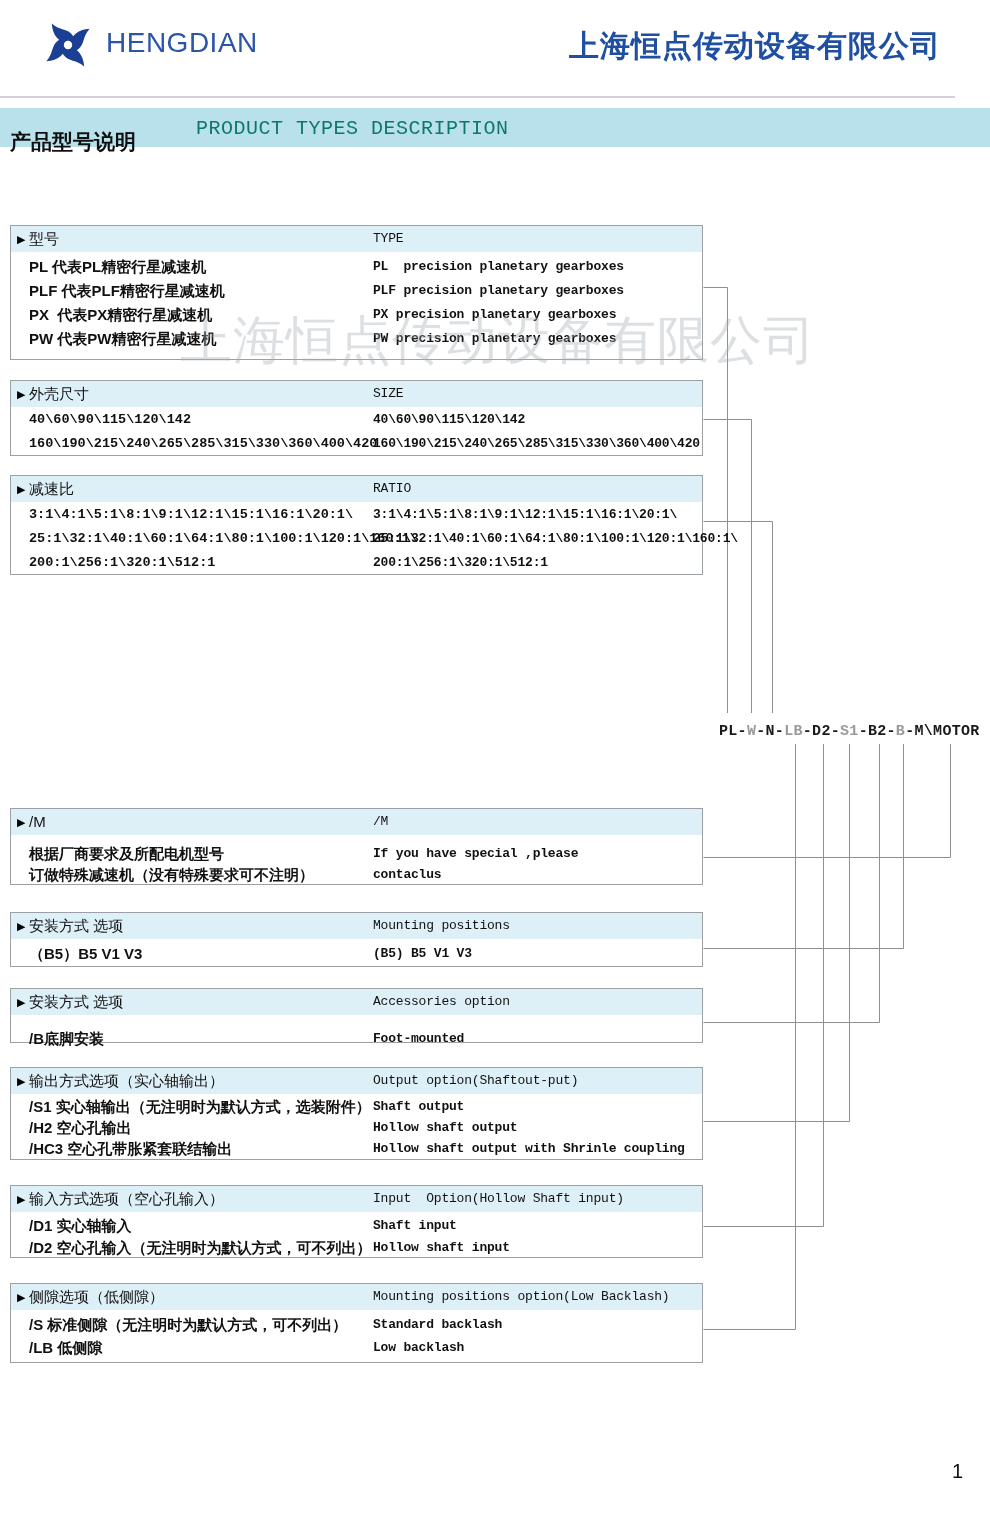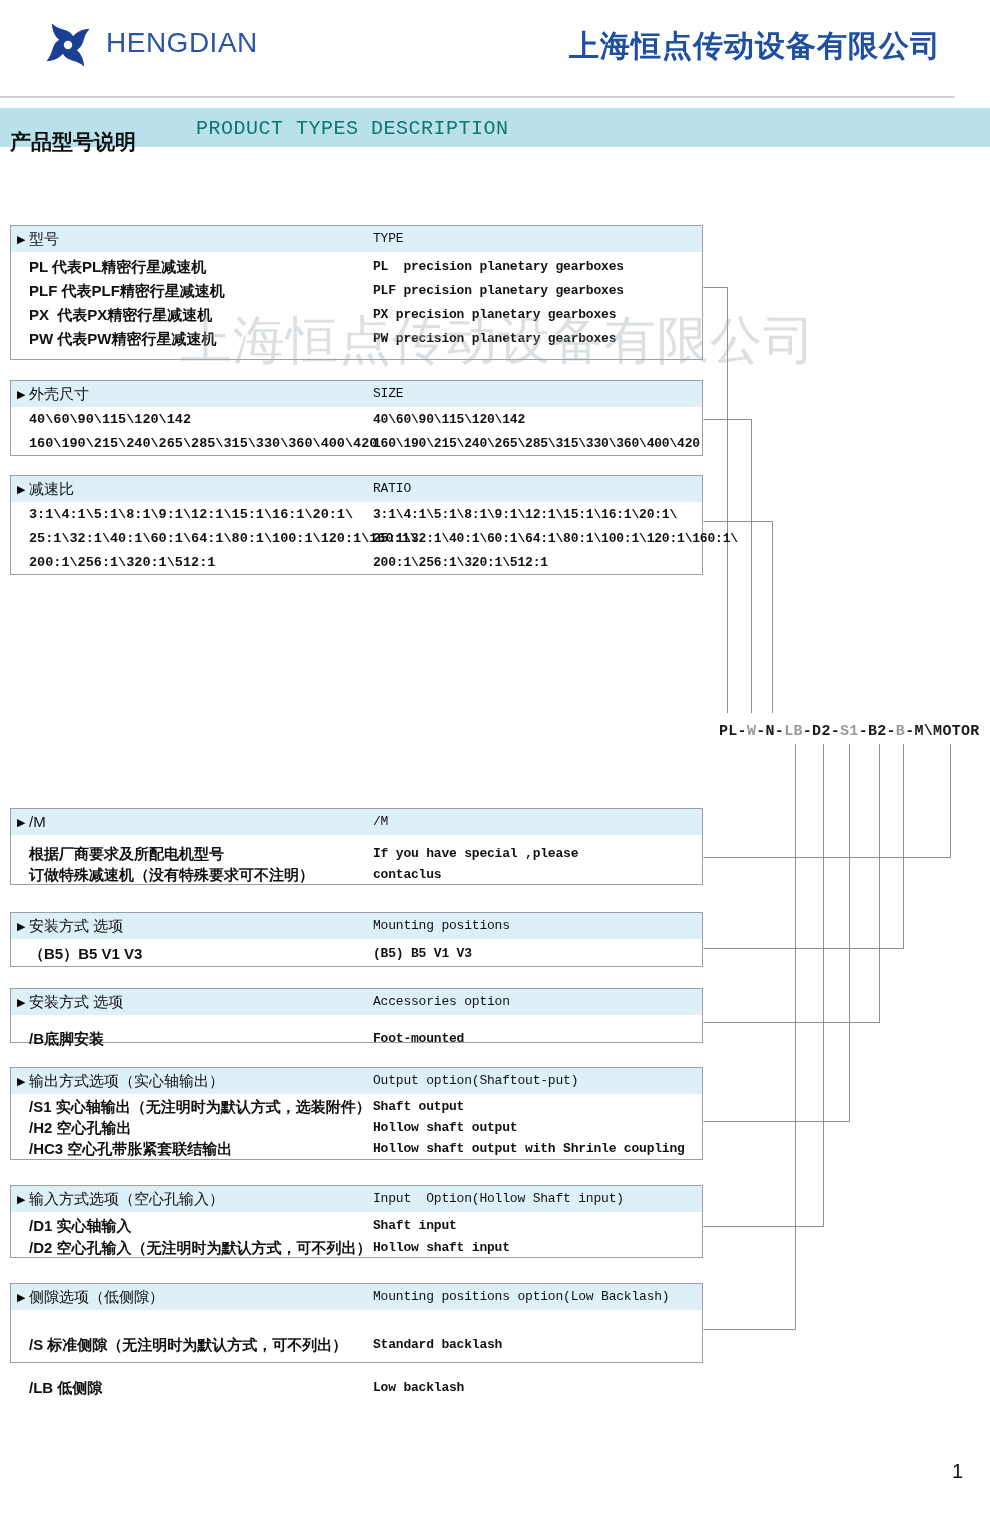--- a/index.html
+++ b/index.html
@@ -36,21 +36,21 @@
     box-sizing:border-box;z-index:2;
   }
   .box-header{display:flex;height:26px;line-height:26px;background:#def0f7;font-size:15px;}
   .arrow{width:18px;padding-left:6px;box-sizing:border-box;font-size:11px;color:#000;flex:none;}
   .hz{width:344px;flex:none;white-space:pre;color:#111;}
   .he{flex:1;font-family:"Liberation Mono","DejaVu Sans Mono",monospace;font-size:13px;letter-spacing:-0.2px;white-space:pre;color:#111;}
   .box-body{padding-top:3px;}
   .row{display:flex;font-size:15px;line-height:24px;font-weight:bold;}
   .box.lh21 .row{line-height:21px;}
   .box.lh22 .row{line-height:22px;}
-  .box.lh23 .row{line-height:23px;margin-top:20px;}
+  .box.lh23 .row{line-height:23px;}
   .cz{width:362px;flex:none;padding-left:18px;box-sizing:border-box;white-space:pre;color:#111;}
   .ce{flex:1;font-family:"Liberation Mono","DejaVu Sans Mono",monospace;font-size:13px;letter-spacing:-0.2px;white-space:pre;color:#111;}
 
   
   .code{
     position:absolute;left:719px;top:723px;font-size:15px;font-weight:bold;letter-spacing:0.3px;
     line-height:18px;white-space:pre;z-index:4;
   }
 
   

